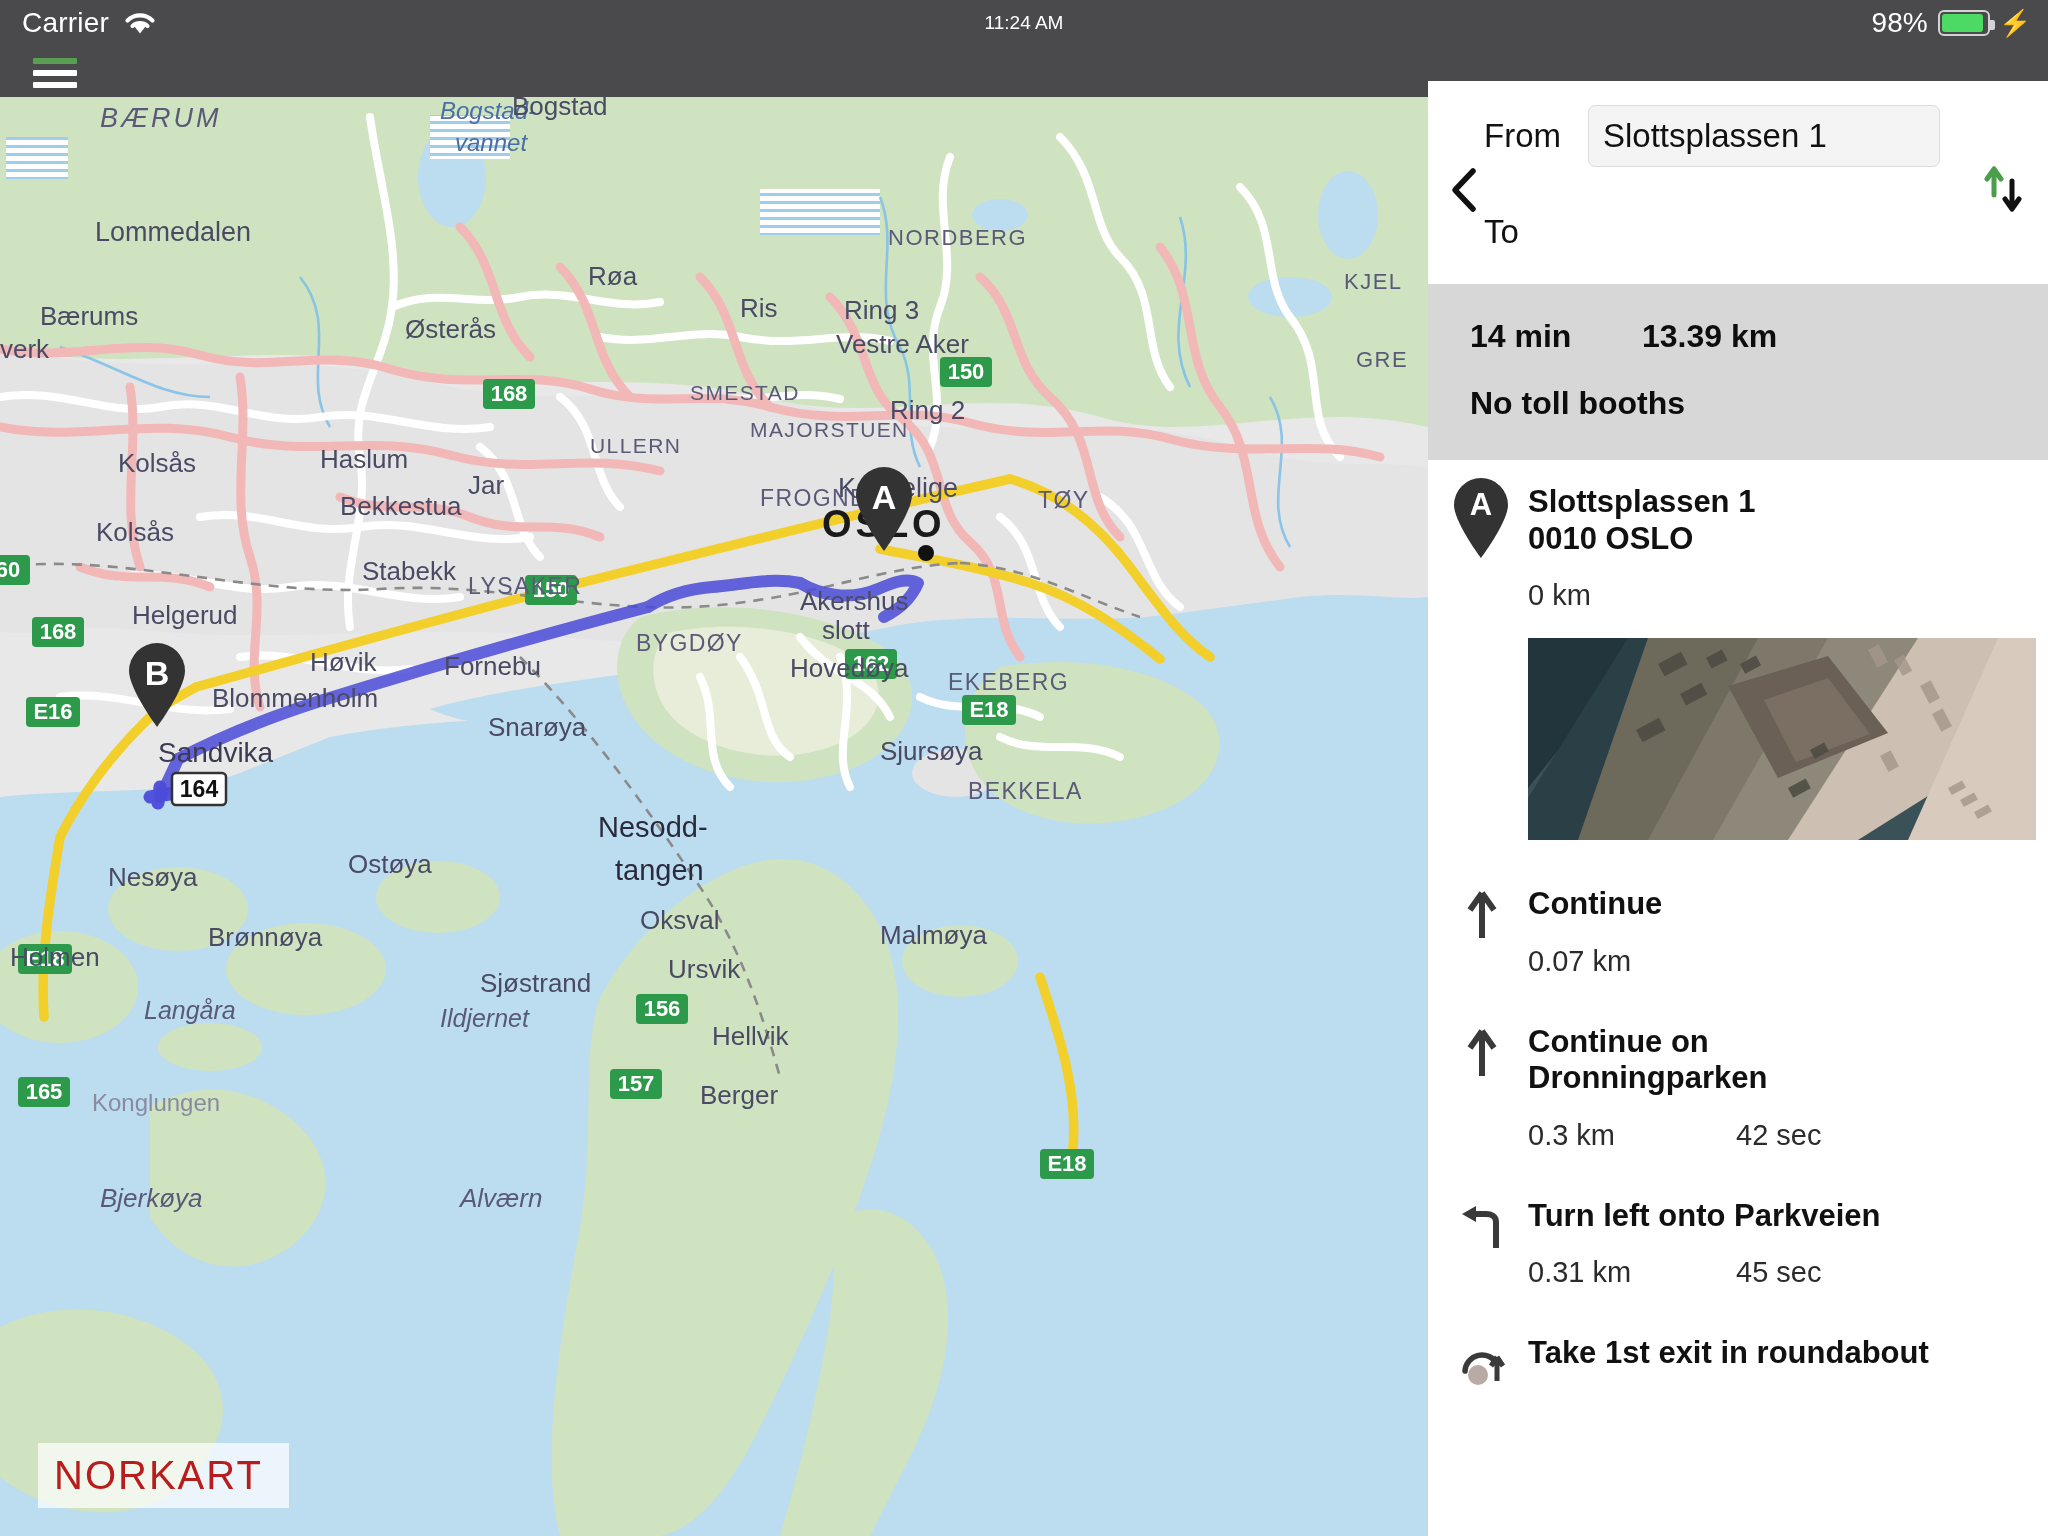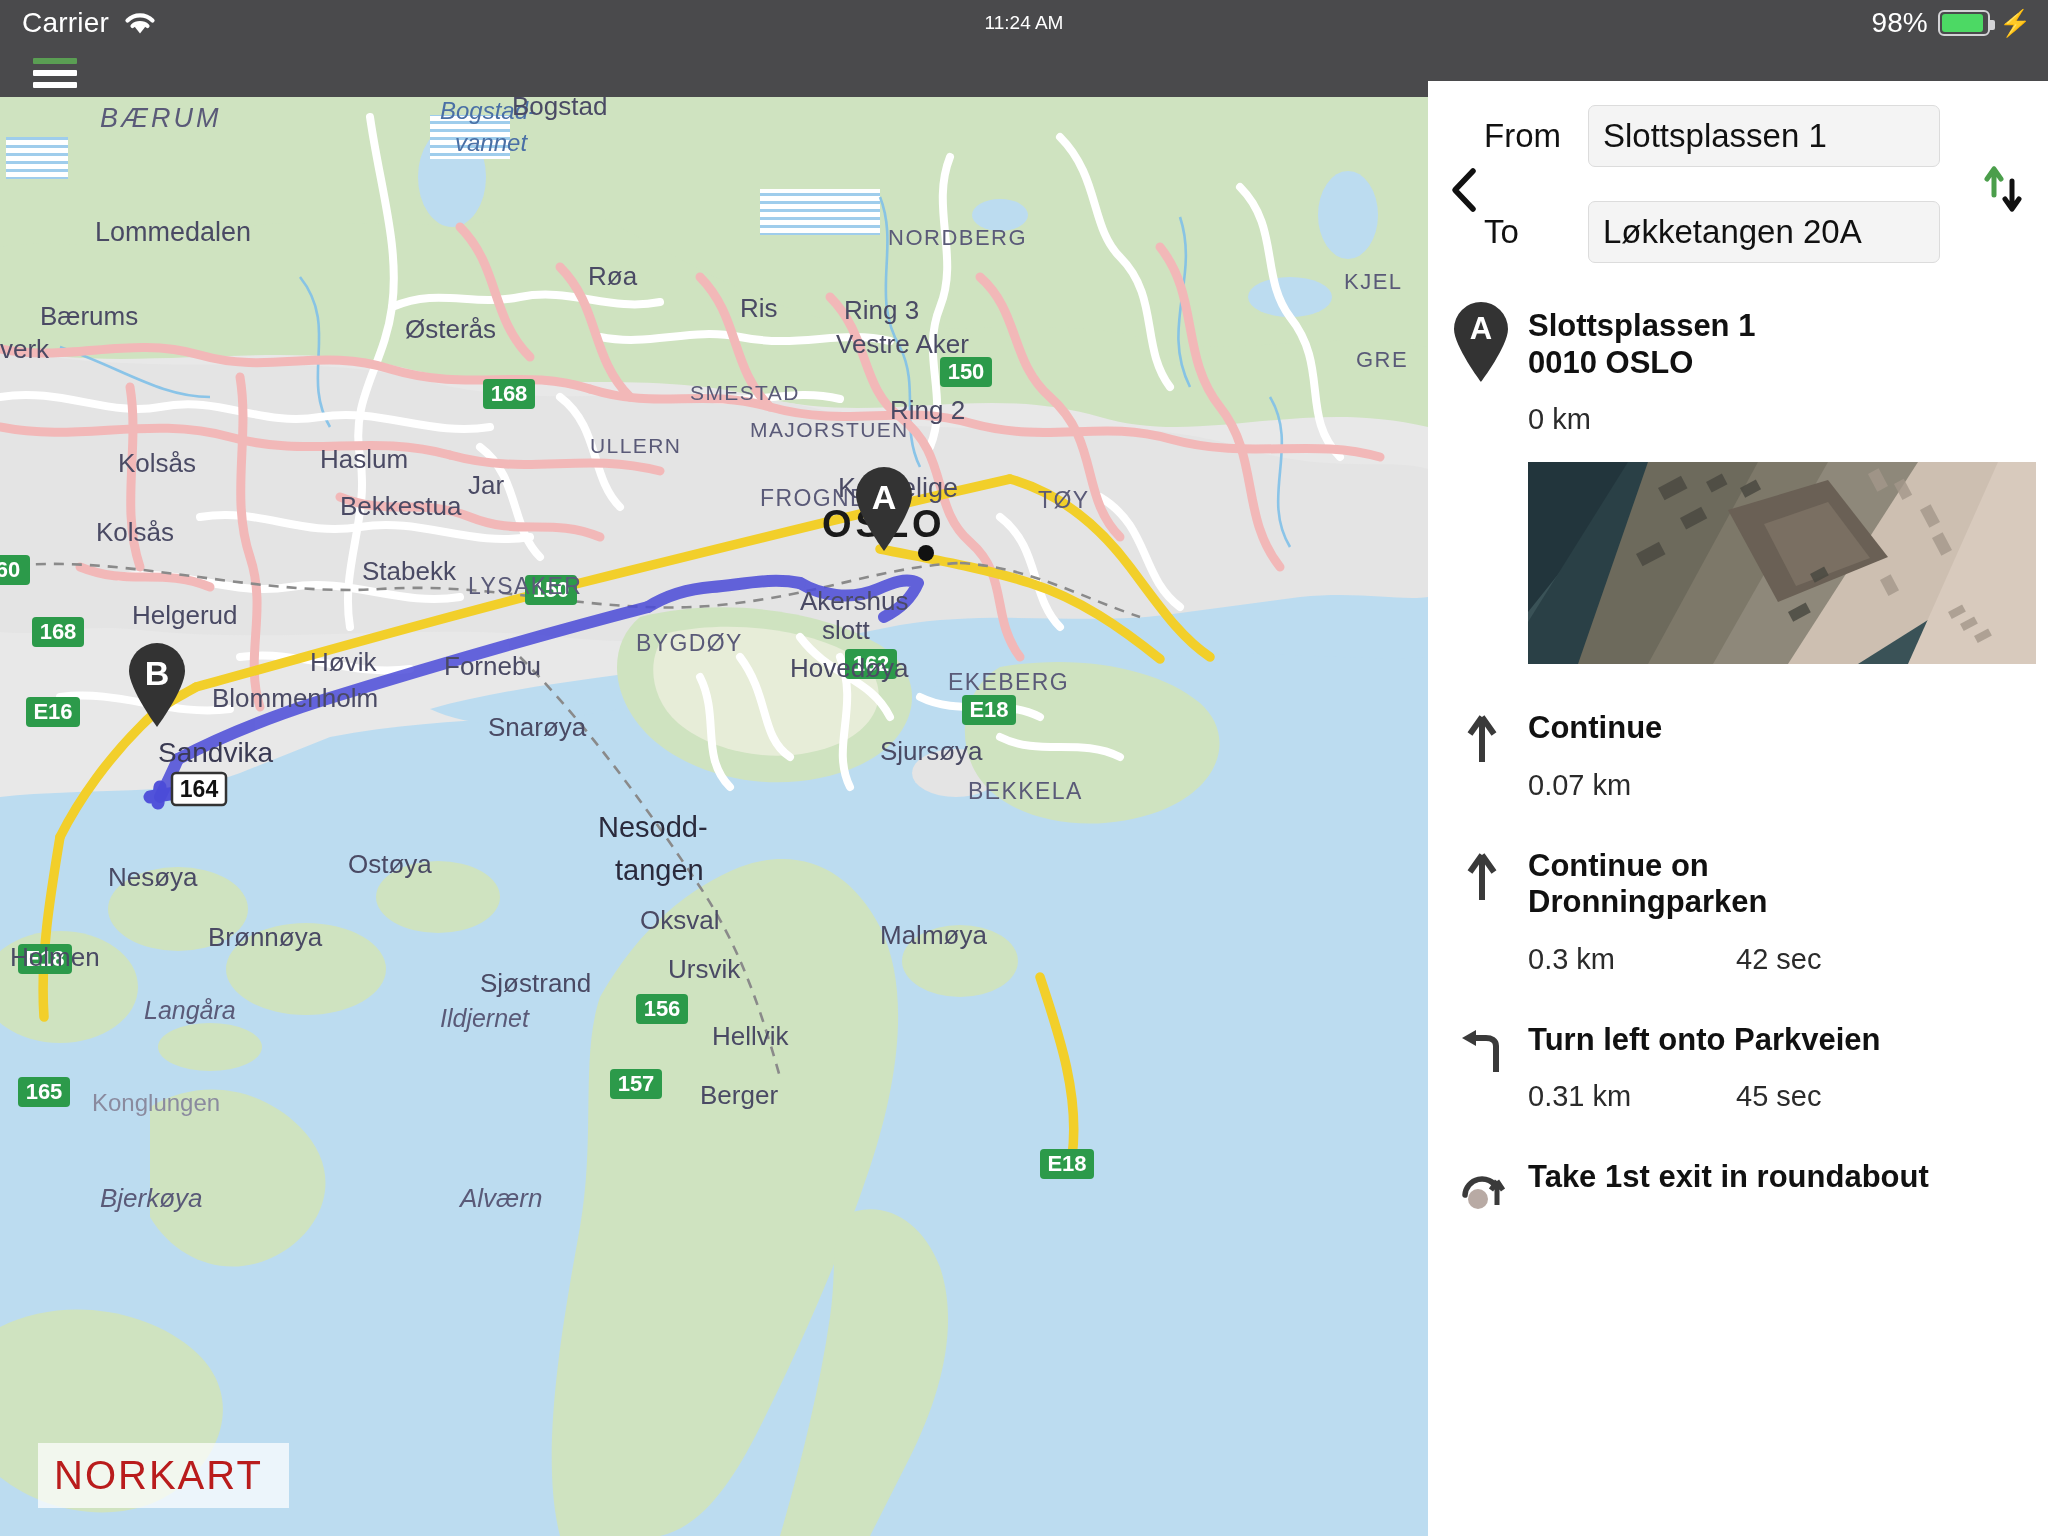--- a/index.html
+++ b/index.html
@@ -388,31 +388,37 @@
         </svg>
       </div>
 
       <div class="ep-row">
         <span class="ep-label">From</span>
         <input class="ep-input" type="text" value="Slottsplassen 1" style="">
       </div>
 
       <div class="ep-row" style="margin-top:26px;">
         <span class="ep-label">To</span>
-        <input class="ep-input" type="text" value="Løkketangen 20A" style="">
       </div>
 
       <div class="swap">
         <svg width="50" height="58" viewBox="0 0 50 58">
           <path d="M14 34 V10 M14 8 L7 18 M14 8 L21 18" stroke="#4b9e4b" stroke-width="5" fill="none" stroke-linecap="round" stroke-linejoin="round"></path>
           <path d="M32 20 V46 M32 48 L25 38 M32 48 L39 38" stroke="#111" stroke-width="5" fill="none" stroke-linecap="round" stroke-linejoin="round"></path>
         </svg>
       </div>
     </div>
 
+    <div class="summary">
+      <div class="sum-row">
+        <span class="sum-a">14 min</span>
+        <span class="sum-b">13.39 km</span>
+      </div>
+      <div class="sum-note">No toll booths</div>
+    </div>
 
     <div class="steps">
 
       <div class="step">
         <div class="origin-pin">
           <svg width="62" height="84" viewBox="0 0 62 84">
             <path d="M31 82 C31 82 58 46 58 29 A27 27 0 1 0 4 29 C4 46 31 82 31 82 Z" fill="#333333"></path>
           </svg>
           <span class="pl">A</span>
         </div>

